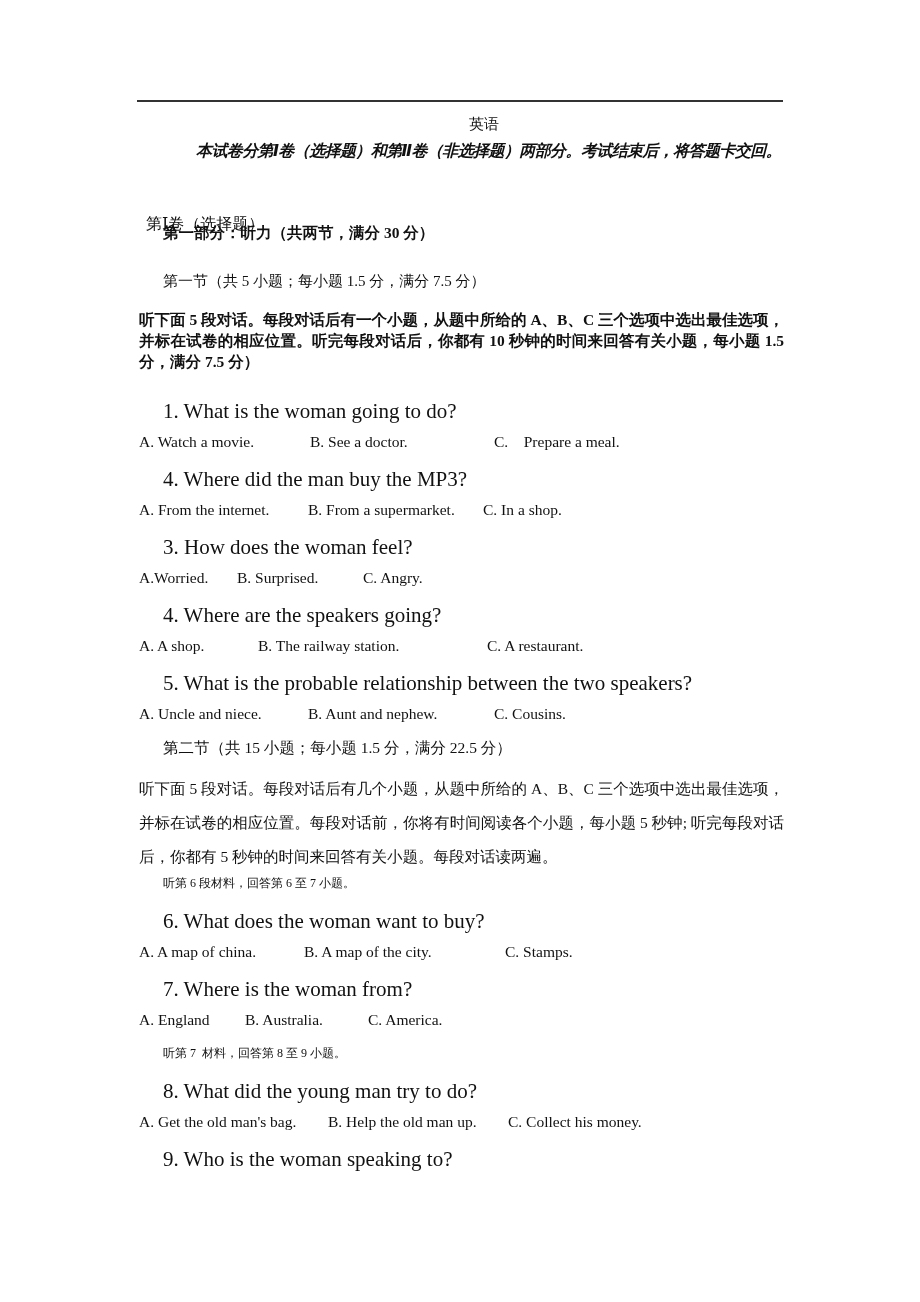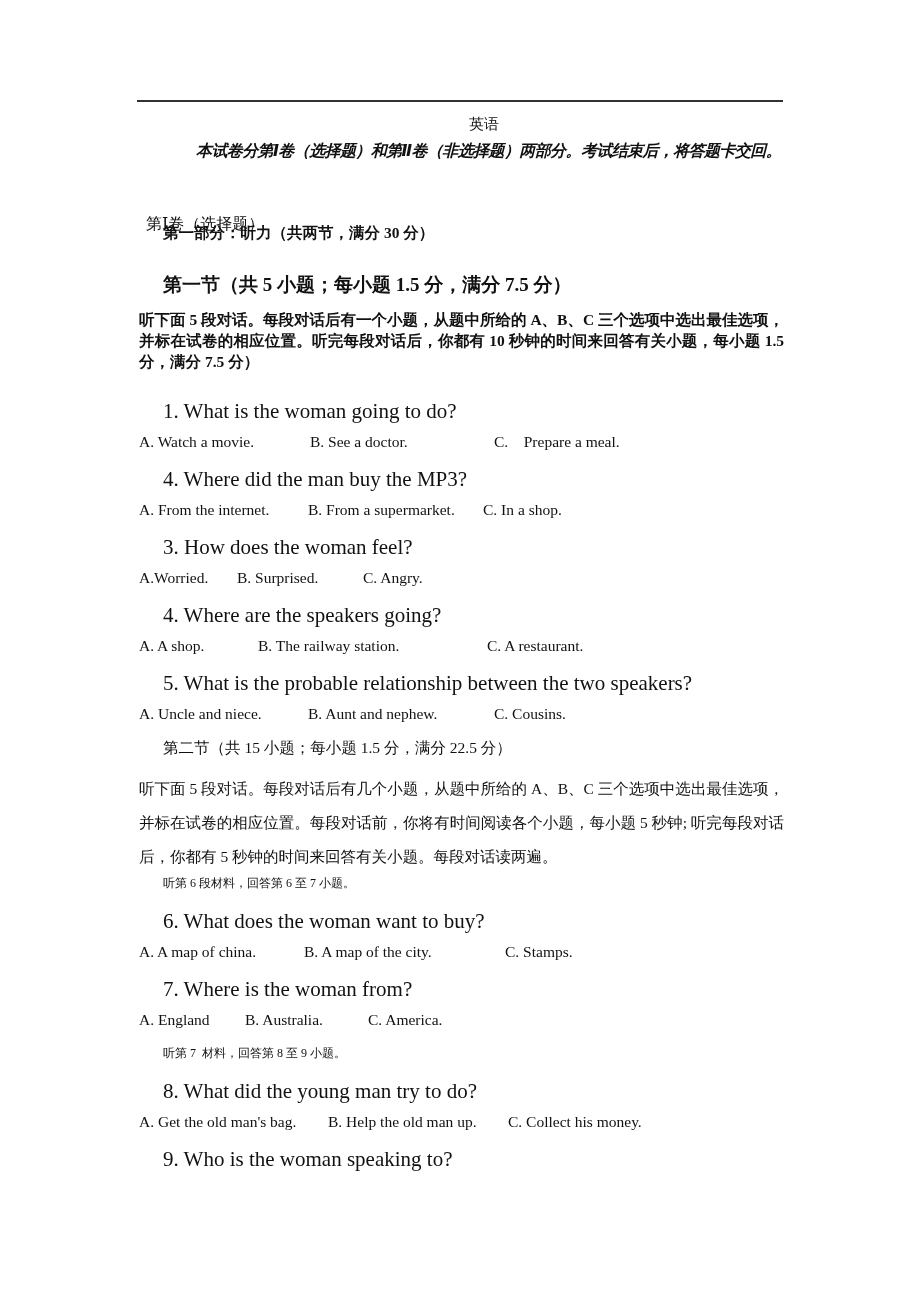--- a/index.html
+++ b/index.html
@@ -6,21 +6,21 @@
   body { width: 920px; height: 1302px; position: relative; overflow: hidden;
          font-family: "Liberation Serif", "DejaVu Serif", serif; color: #111; }
   .rule { position: absolute; left: 137px; top: 100px; width: 646px; height: 0;
           border-top: 2px solid #333; }
   .abs { position: absolute; white-space: nowrap; padding-left: 24px; }
   .subject { left: 0; width: 920px; text-align: center; top: 115px; font-size: 15px; }
   .intro { left: 172px; top: 141px; font-size: 16px; font-weight: bold;
            font-family: "DejaVu Sans", "Liberation Sans", sans-serif; letter-spacing: -0.6px; font-style: italic; }
   .vol { left: 122px; top: 178px; font-size: 16px; margin-top: 36px; }
   .part { left: 139px; top: 223px; font-size: 15.5px; font-weight: bold; }
-  .section1 { left: 139px; top: 272px; font-size: 19px; font-weight: bold; }
+  .section1 { left: 139px; top: 272px; font-size: 15px; font-weight: normal; }
   .instr1 { position: absolute; left: 139px; top: 309px; width: 645px; font-size: 15.5px;
             font-weight: bold; line-height: 21px; text-align: justify; }
   .q { left: 139px; font-size: 21px; }
   .opt { position: absolute; font-size: 15.5px; white-space: nowrap; }
   .section2 { left: 139px; top: 738px; font-size: 15.5px; }
   .instr2 { position: absolute; left: 139px; top: 772px; width: 645px; font-size: 15.5px;
             line-height: 34px; text-align: justify; }
   .note { left: 139px; font-size: 12px; }
 </style>
 </head>

